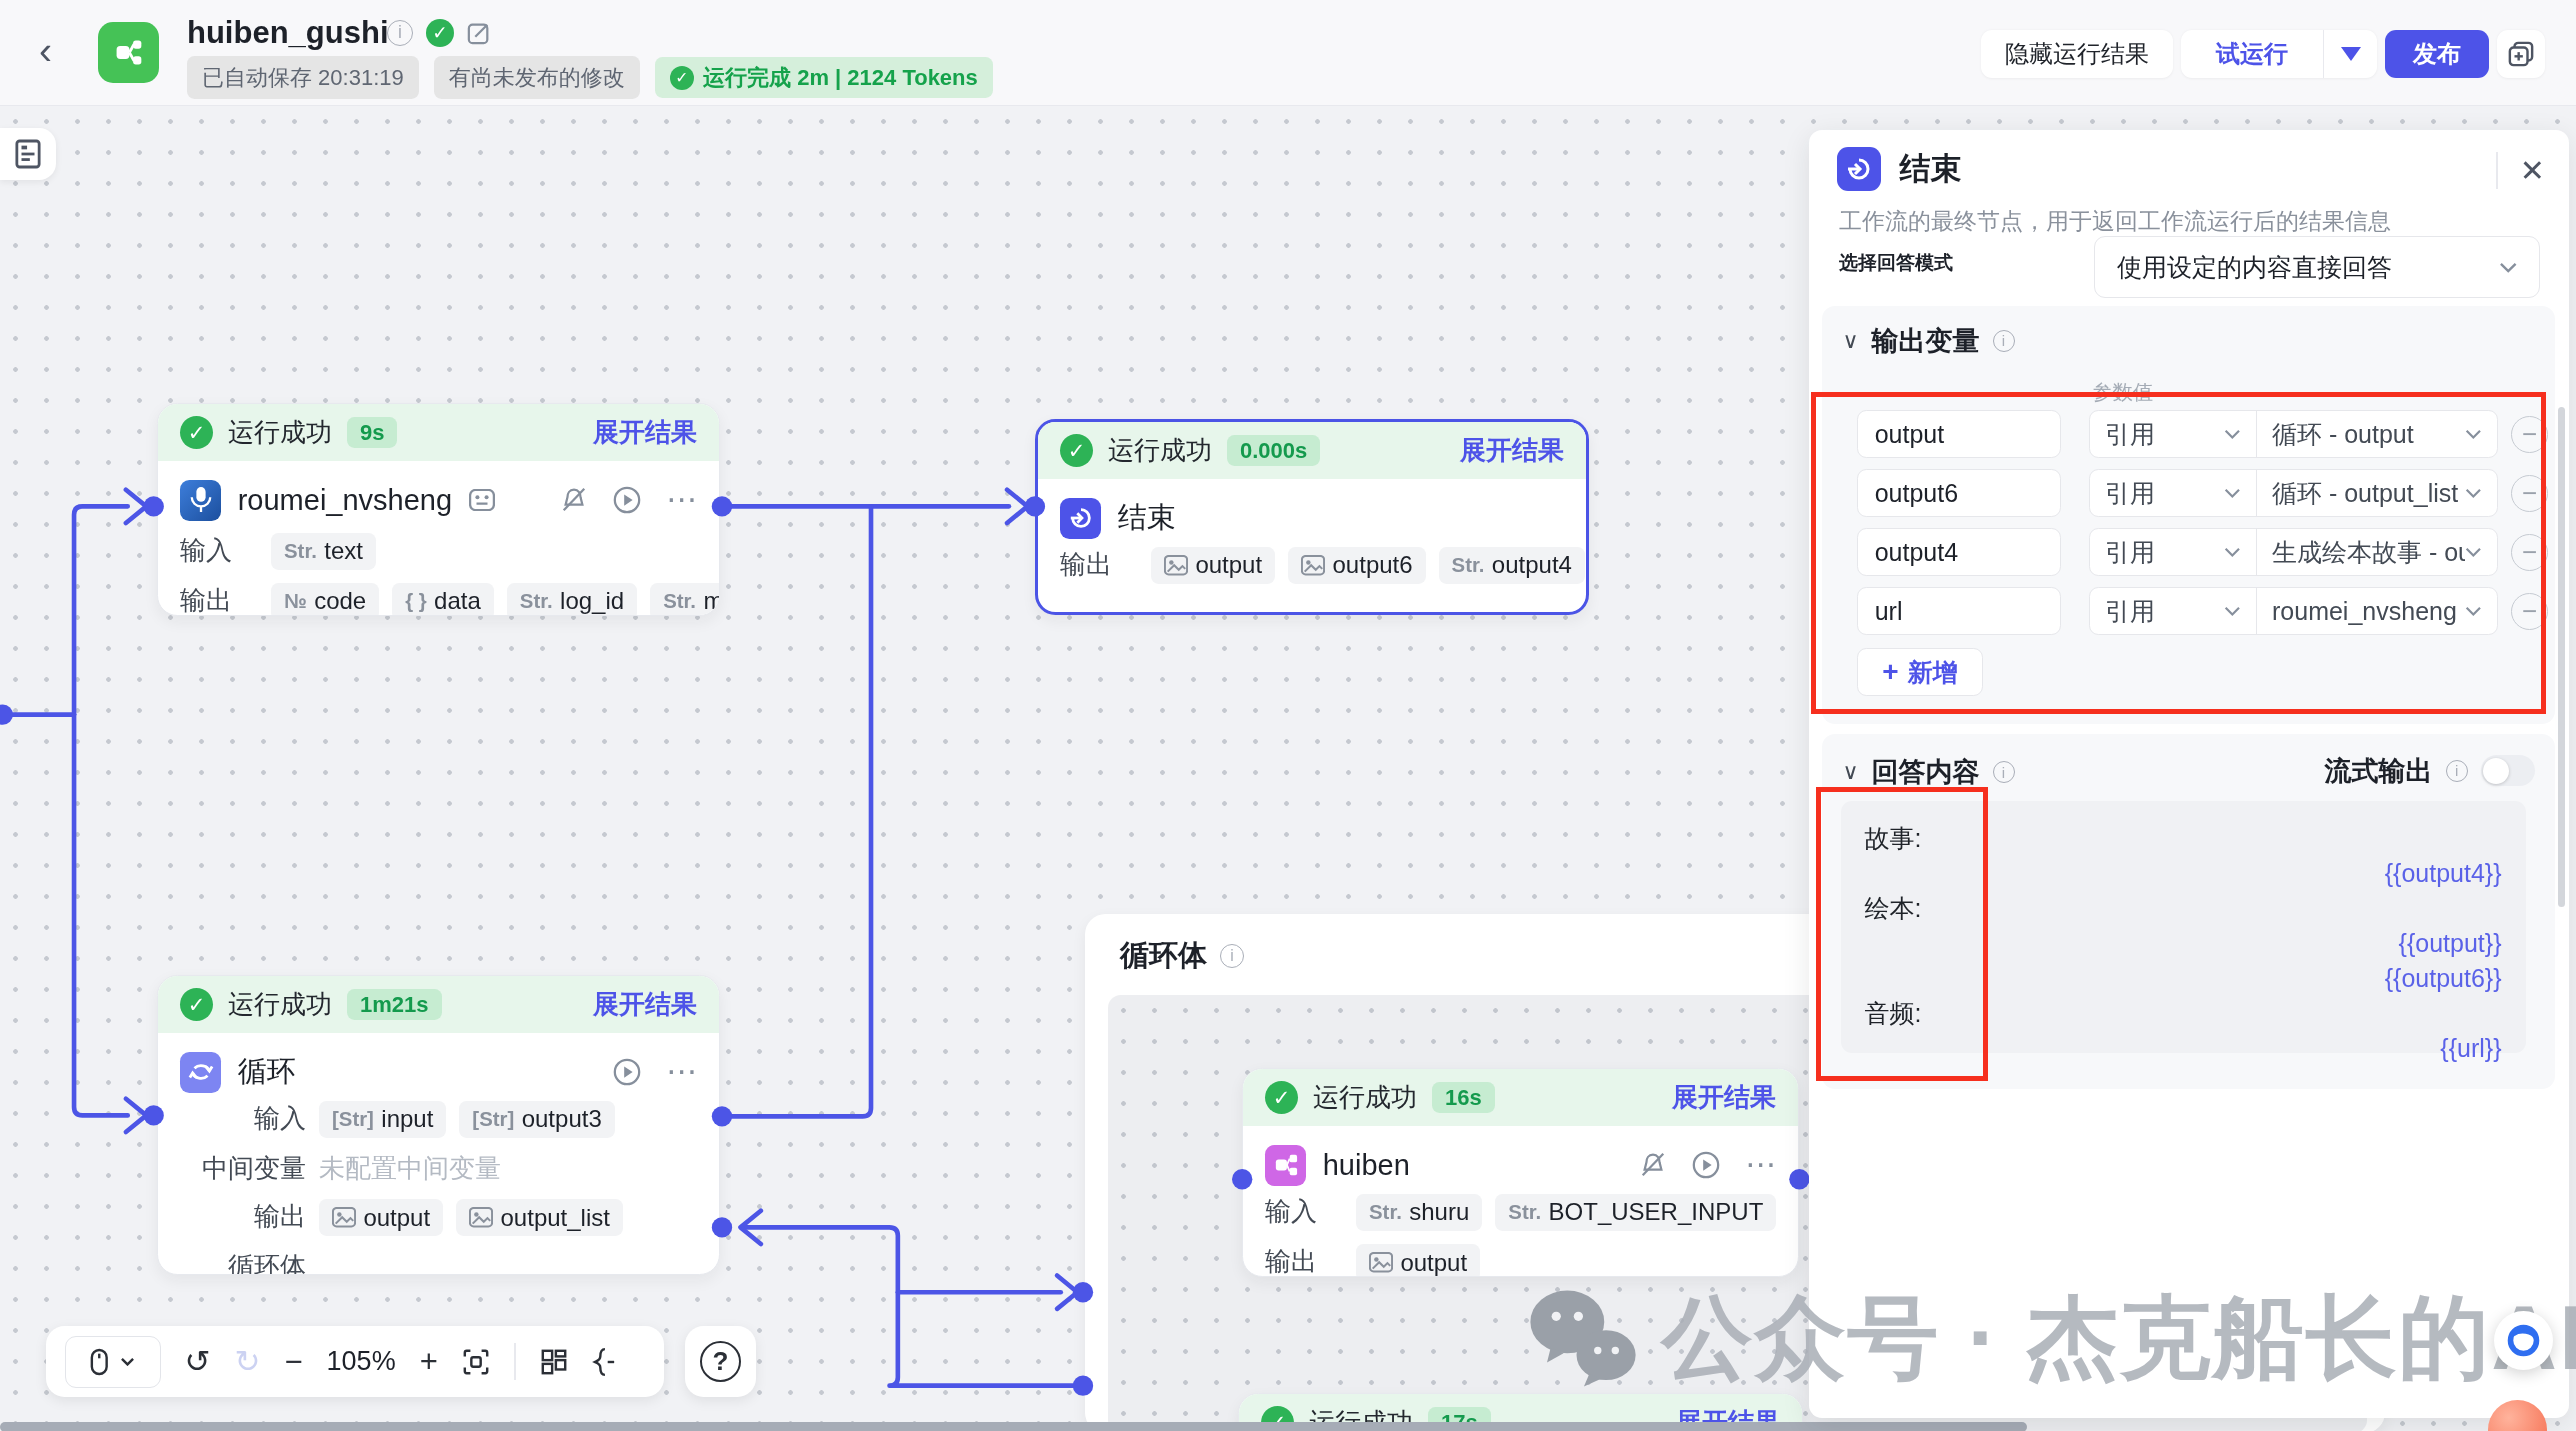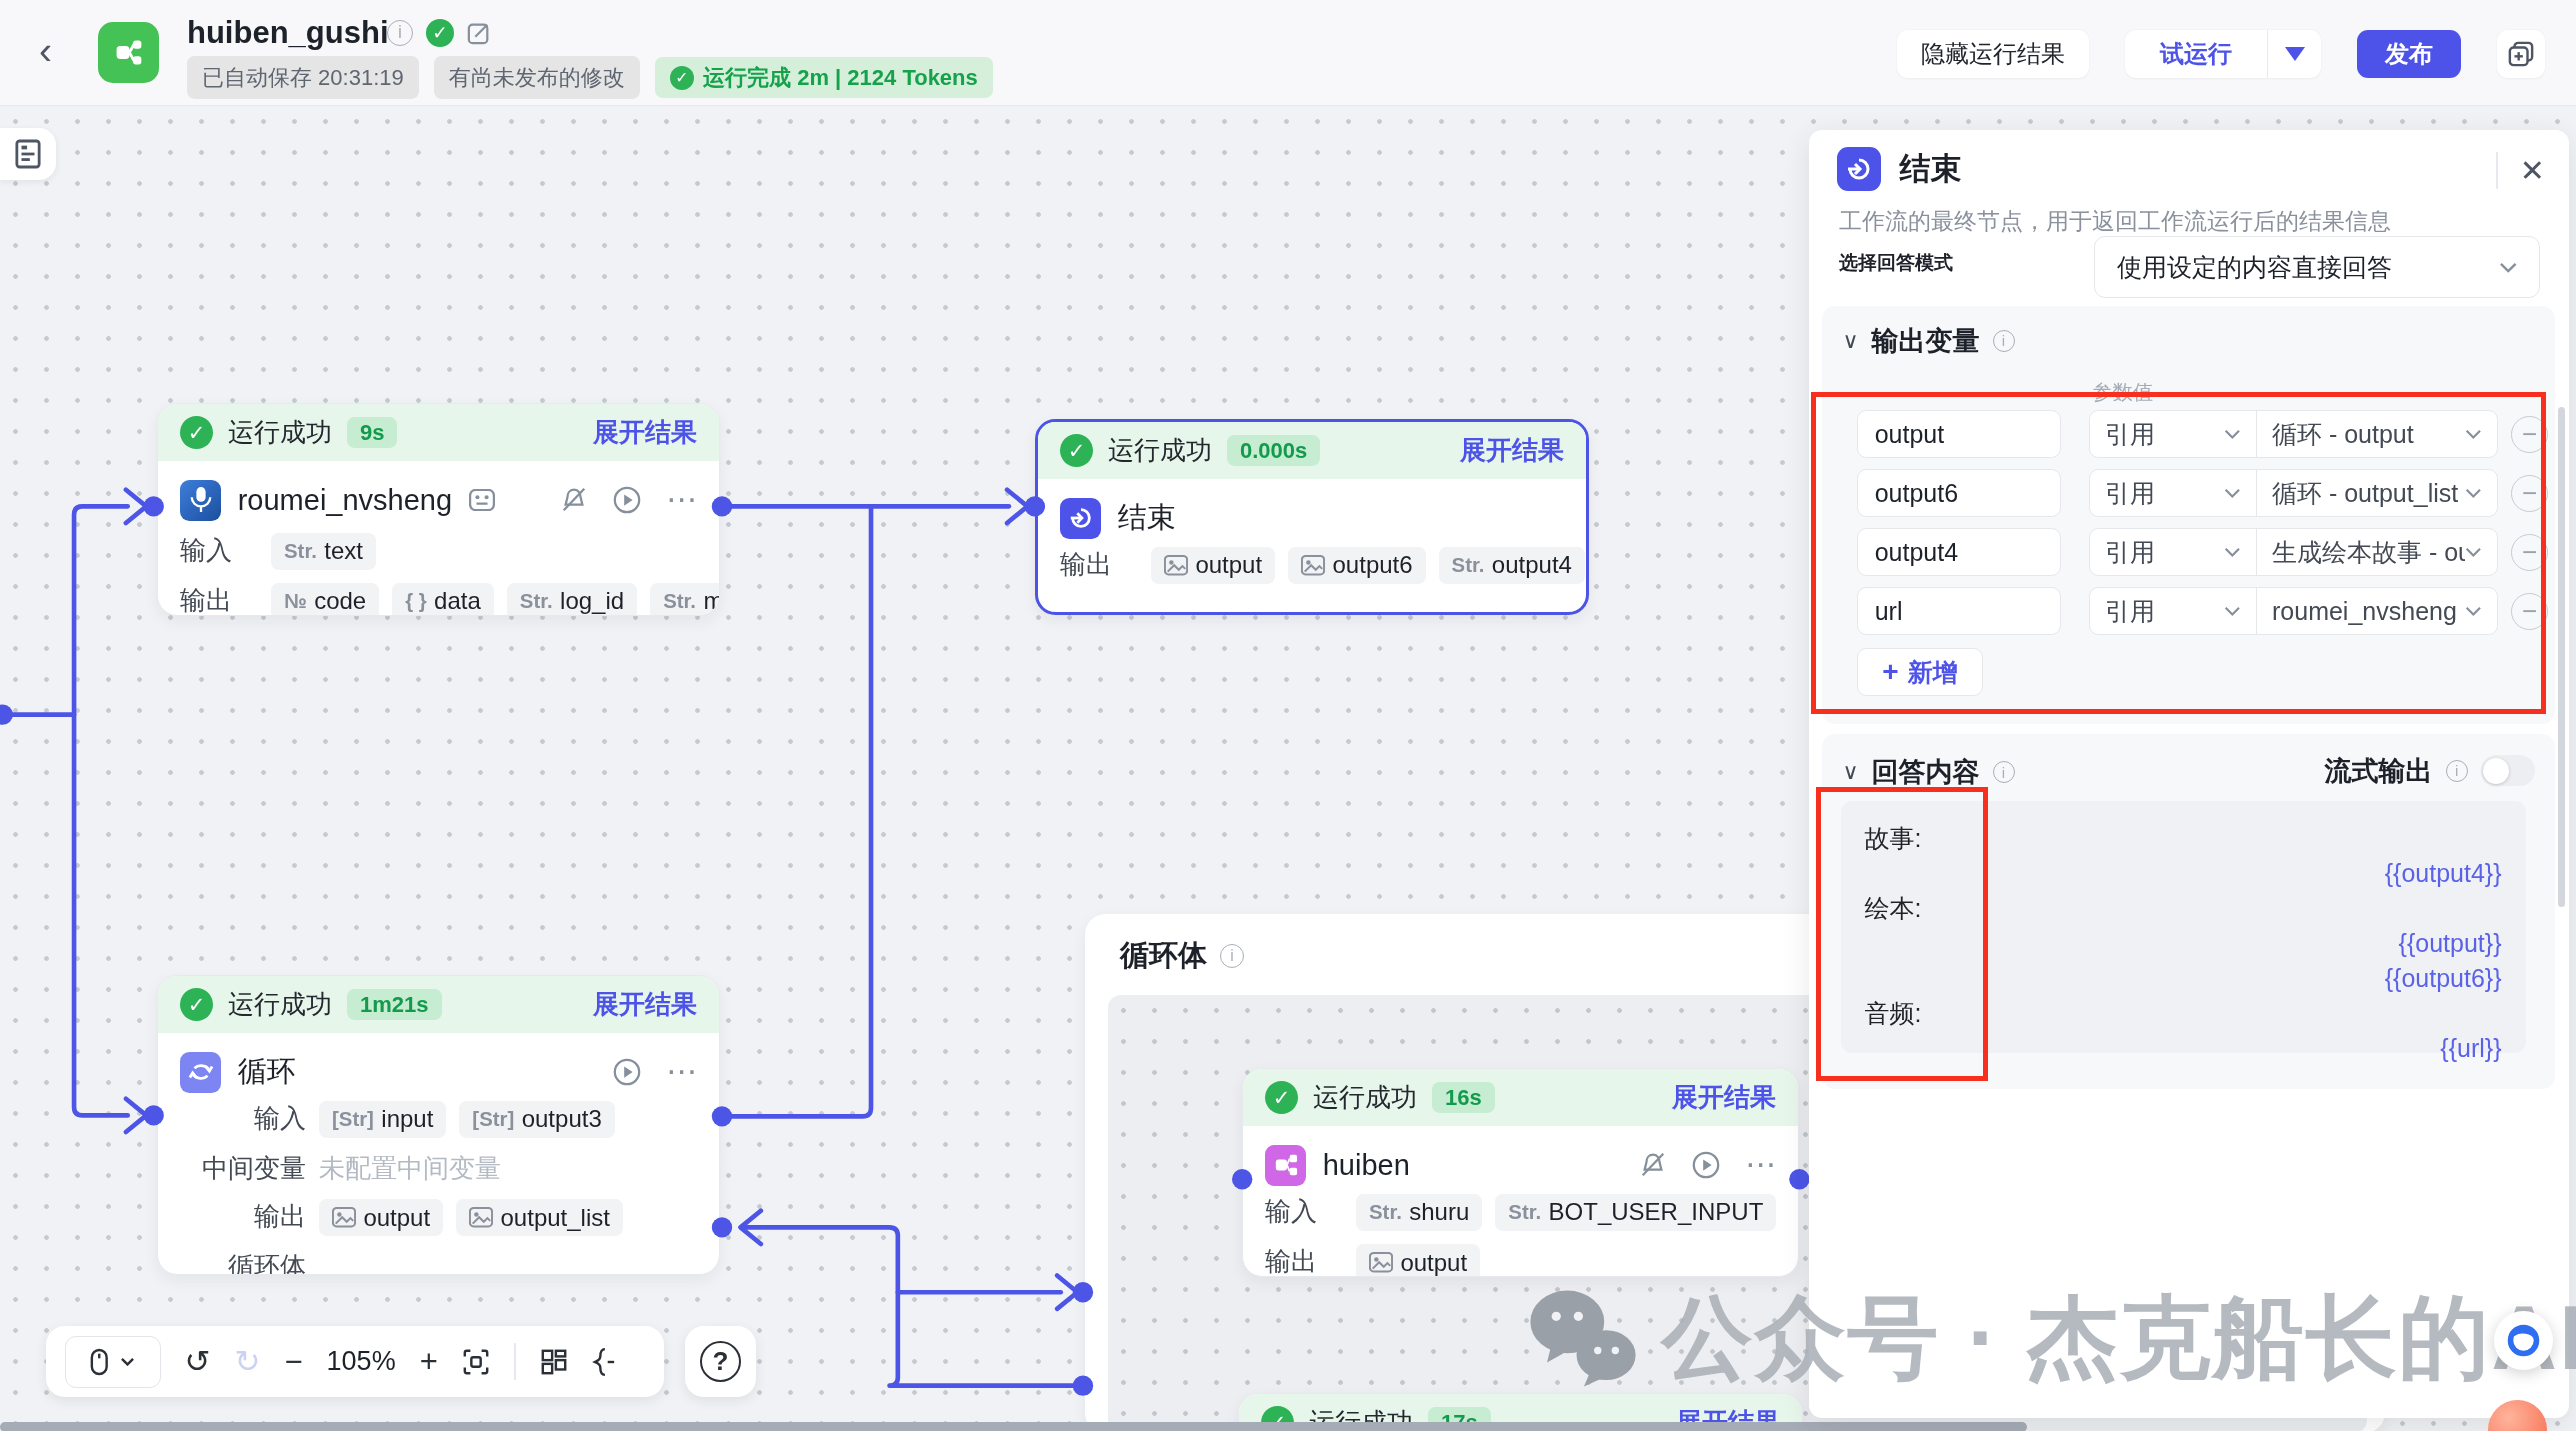--- a/index.html
+++ b/index.html
@@ -12,21 +12,21 @@
   .appicon { position:absolute; left:98px; top:22px; width:61px; height:61px; border-radius:15px; background:#45c256; display:flex; align-items:center; justify-content:center; }
   .apptitle { position:absolute; left:187px; top:15px; font-size:31px; font-weight:bold; color:#1d2129; }
   .title-icons { position:absolute; left:387px; top:18.5px; display:flex; align-items:center; gap:13px; }
   .info-i { width:26px; height:26px; border:1.9px solid #a9aeb8; border-radius:50%; color:#a9aeb8; font-size:17.6px; display:flex; align-items:center; justify-content:center; }
   .okball { width:28px; height:28px; border-radius:50%; background:#2db356; color:#fff; font-size:18.5px; display:flex; align-items:center; justify-content:center; }
   .pencil { color:#868f9c; font-size:24px; }
   .subbadges { position:absolute; left:187px; top:56px; display:flex; gap:15px; align-items:center; }
   .gbadge { background:#e5e5e5; color:#5f6672; font-size:22px; padding:6.5px 15px; border-radius:7.4px; white-space:nowrap; }
   .runbadge { background:#d5efdb; color:#15a24b; font-size:22px; font-weight:bold; padding:5.6px 15px; border-radius:7.4px; display:flex; align-items:center; gap:9.3px; white-space:nowrap; }
   .runbadge .okball { width:24px; height:24px; font-size:15.7px; }
-  .tb-actions { position:absolute; right:31px; top:30px; display:flex; gap:36px; align-items:center; }
+  .tb-actions { position:absolute; right:31px; top:30px; display:flex; gap:8px; align-items:center; }
   .btn { height:48px; border-radius:11px; background:#fff; display:flex; align-items:center; justify-content:center; font-size:24px; cursor:pointer; }
   .btn-plain { padding:0 24px; color:#20242b; box-shadow:0 0.9px 2.8px rgba(0,0,0,.05); }
   .btn-split { color:#4d53e8; font-weight:bold; box-shadow:0 0.9px 2.8px rgba(0,0,0,.05); }
   .btn-split .seg1 { padding:0 35px; }
   .btn-split .seg2 { width:54px; height:48px; border-left:0.9px solid #e8e9ee; display:flex; align-items:center; justify-content:center; }
   .tri-down { width:0; height:0; border-left:10.2px solid transparent; border-right:10.2px solid transparent; border-top:14px solid #4d53e8; }
   .btn-primary { background:#4d53e8; color:#fff; font-weight:bold; padding:0 28px; }
   .btn-icon { width:48px; color:#4e5563; box-shadow:0 0.9px 2.8px rgba(0,0,0,.05); }
 
   

